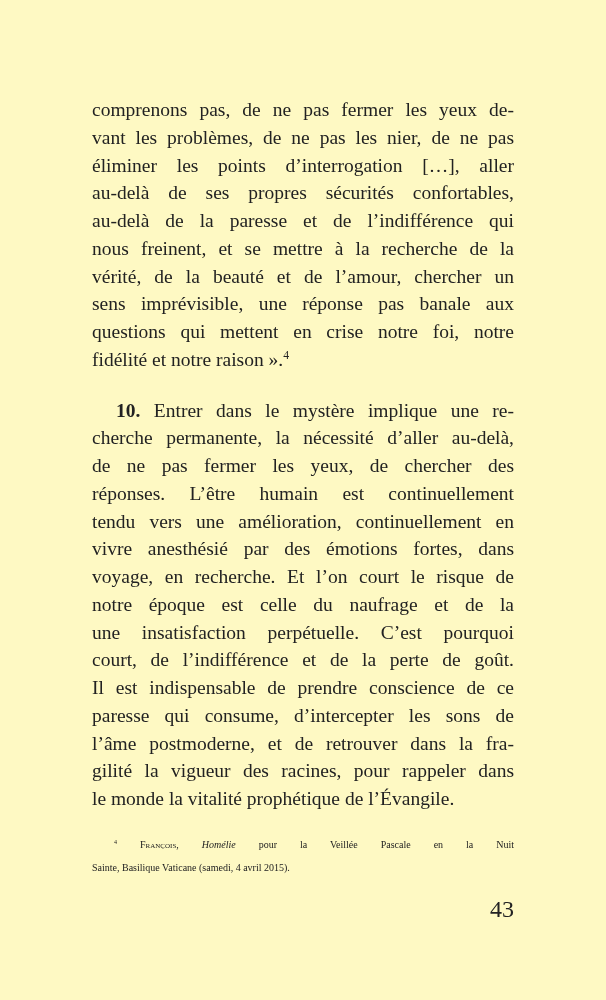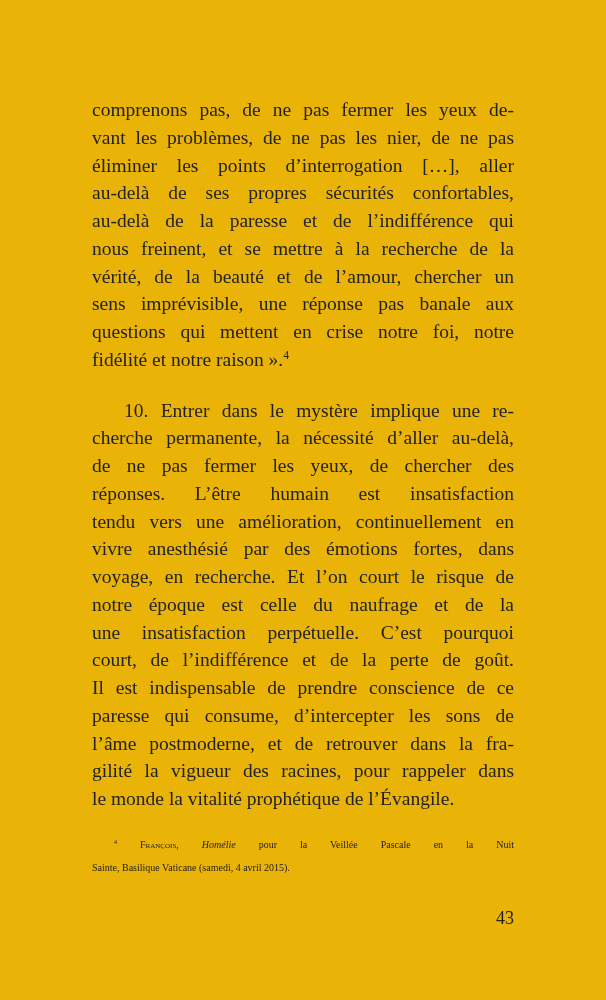--- a/index.html
+++ b/index.html
@@ -4,21 +4,21 @@
 <style>
   html, body {
     margin: 0;
     padding: 0;
     background: #ffffff;
   }
   .book-page {
     position: relative;
     width: 606px;
     height: 1000px;
-    background: #eab308;
+    background: #fef9c3;
     font-family: "Liberation Serif", "DejaVu Serif", serif;
     color: #222222;
     overflow: hidden;
   }
   .text-block {
     width: 422px;
     margin: 0 auto;
     padding-top: 96px;
   }
   .paragraph {
@@ -51,30 +51,29 @@
   }
   sup {
     font-size: 60%;
     vertical-align: super;
     line-height: 0;
   }
   .sc {
     font-variant: small-caps;
   }
   b {
-    font-weight: normal;
-    margin-left: 8px;
+    font-weight: bold;
   }
   i {
     font-style: italic;
   }
   .page-number {
-    margin-top: 28px;
+    margin-top: 19px;
     text-align: right;
-    font-size: 18px;
+    font-size: 24px;
     line-height: 22px;
   }
 </style>
 </head>
 <body>
 
 <div class="book-page">
   <div class="text-block">
     <div class="paragraph">
         <div class="line">comprenons pas, de ne pas fermer les yeux de-</div>
@@ -85,21 +84,21 @@
         <div class="line">nous freinent, et se mettre à la recherche de la</div>
         <div class="line">vérité, de la beauté et de l’amour, chercher un</div>
         <div class="line">sens imprévisible, une réponse pas banale aux</div>
         <div class="line">questions qui mettent en crise notre foi, notre</div>
         <div class="line last">fidélité et notre raison ».<sup>4</sup></div>
       </div>
     <div class="paragraph paragraph-indented">
         <div class="line"><b>10.</b> Entrer dans le mystère implique une re-</div>
         <div class="line">cherche permanente, la nécessité d’aller au-delà,</div>
         <div class="line">de ne pas fermer les yeux, de chercher des</div>
-        <div class="line">réponses. L’être humain est insatisfaction</div>
+        <div class="line">réponses. L’être humain est continuellement</div>
         <div class="line">tendu vers une amélioration, continuellement en</div>
         <div class="line">vivre anesthésié par des émotions fortes, dans</div>
         <div class="line">voyage, en recherche. Et l’on court le risque de</div>
         <div class="line">notre époque est celle du naufrage et de la</div>
         <div class="line">une insatisfaction perpétuelle. C’est pourquoi</div>
         <div class="line">court, de l’indifférence et de la perte de goût.</div>
         <div class="line">Il est indispensable de prendre conscience de ce</div>
         <div class="line">paresse qui consume, d’intercepter les sons de</div>
         <div class="line">l’âme postmoderne, et de retrouver dans la fra-</div>
         <div class="line">gilité la vigueur des racines, pour rappeler dans</div>

